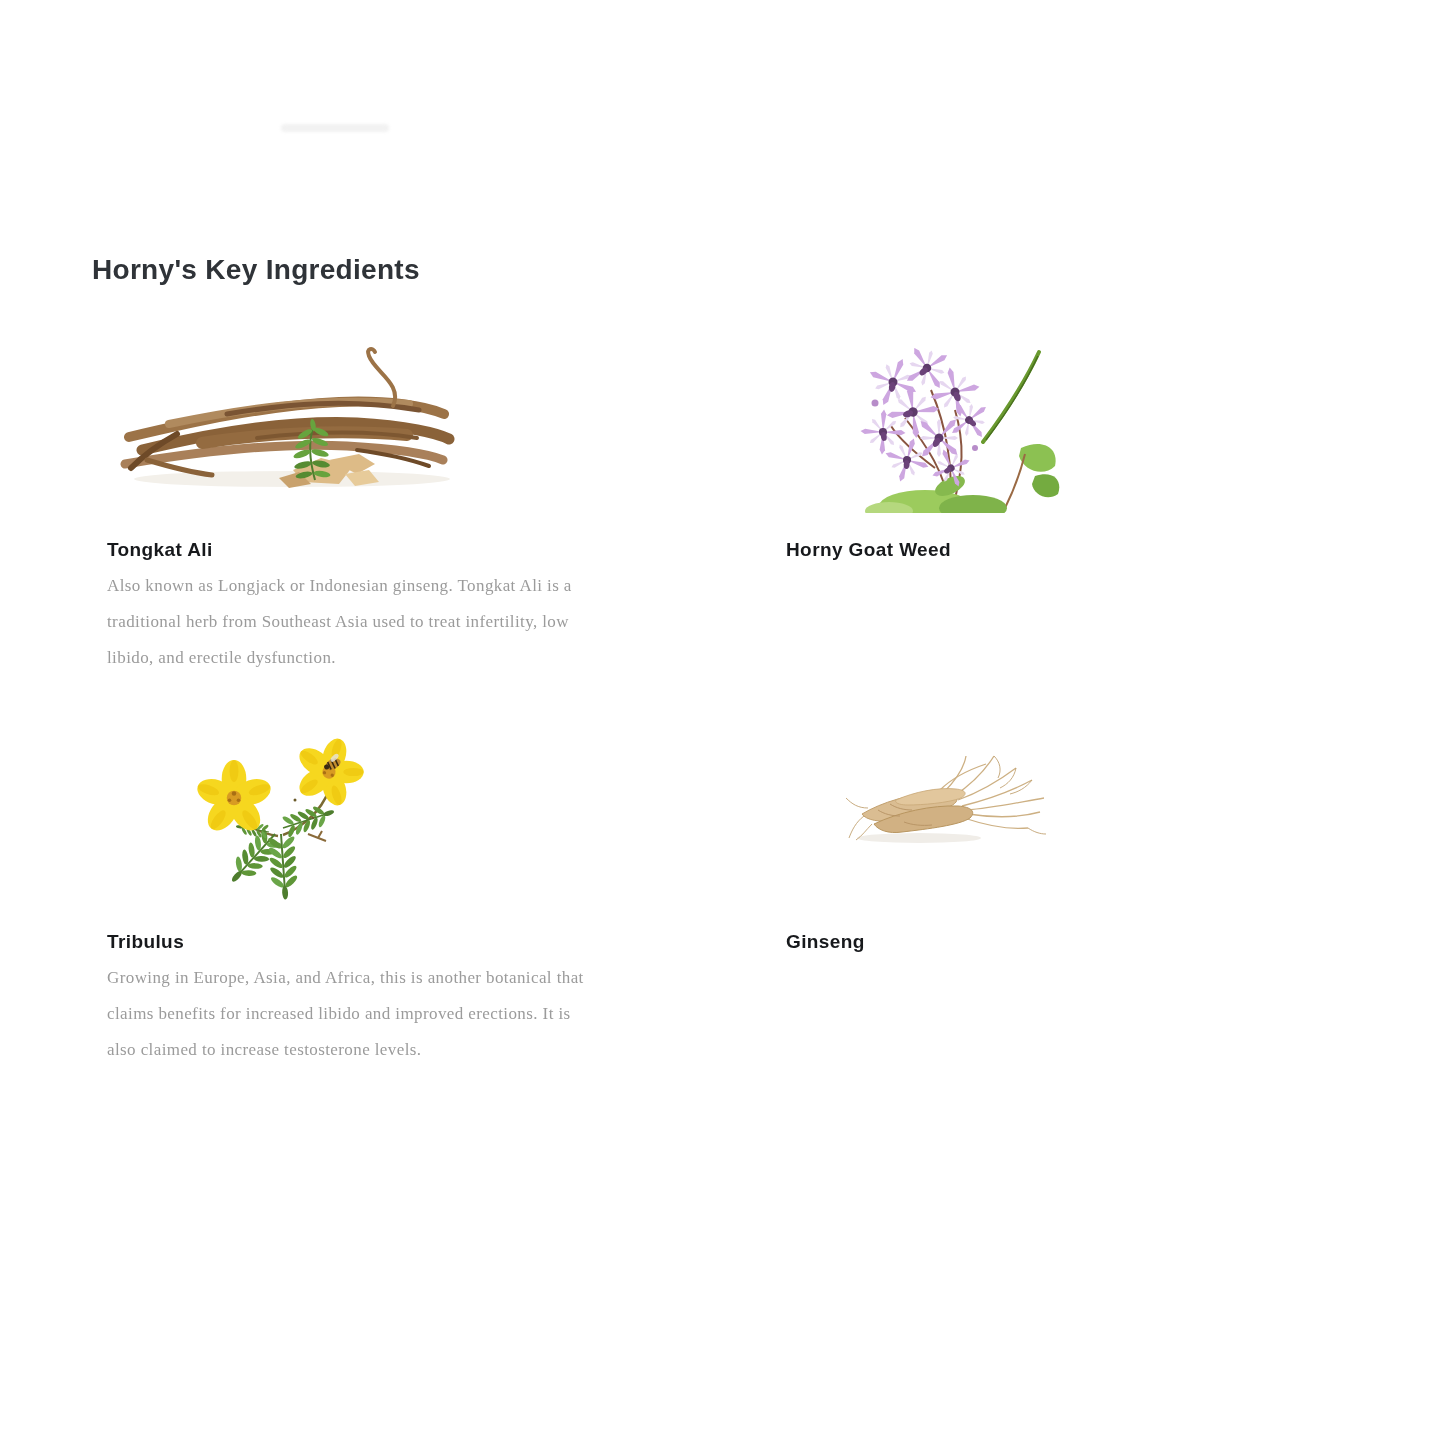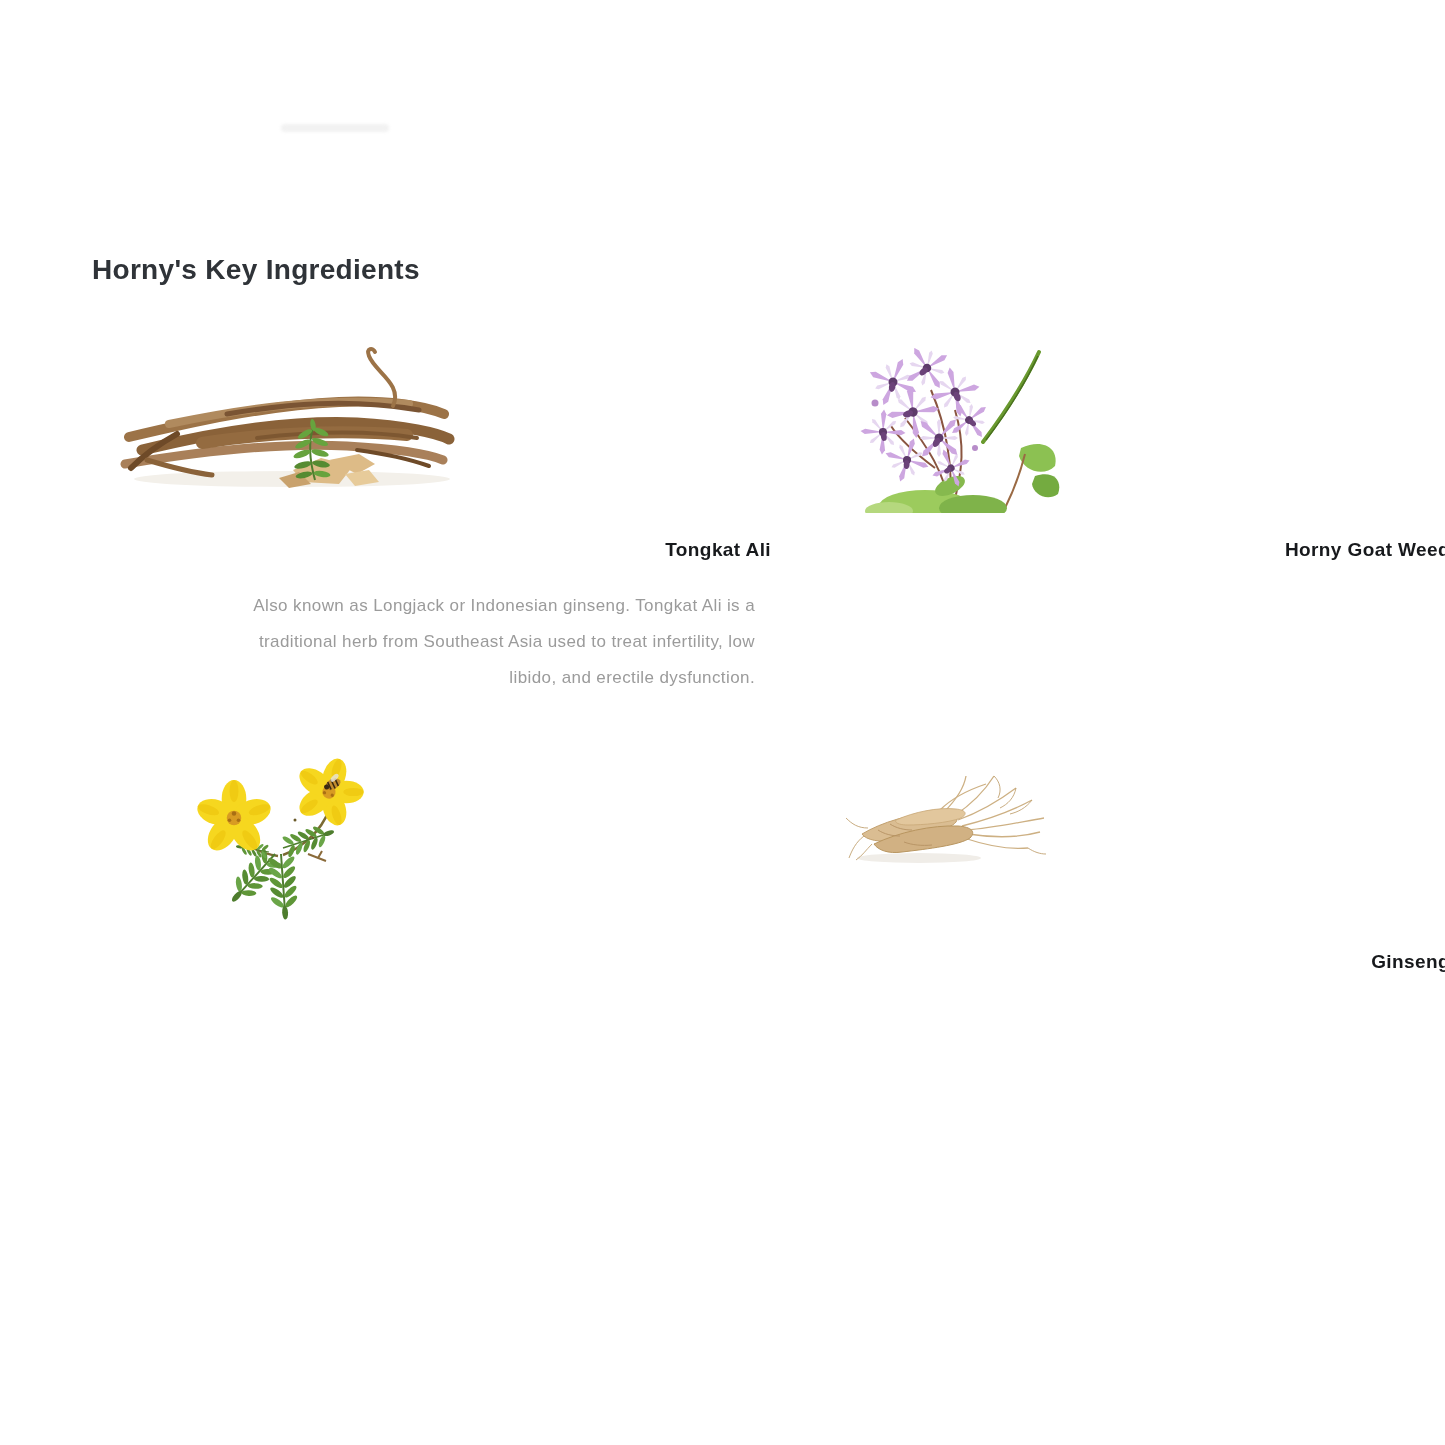--- a/index.html
+++ b/index.html
@@ -20,35 +20,35 @@
   .heading {
     font-size: 28px; line-height: 36px; font-weight: 600;
     letter-spacing: 0.3px; color: #2f3338; margin: 0;
   }
   .grid {
     display: grid;
     grid-template-columns: 679px 679px;
     row-gap: 56px;
     margin-top: 52px;
   }
-  .card { padding-left: 15px; box-sizing: border-box; text-align: right; }
+  .card { padding-left: 15px; box-sizing: border-box; }
   .image-wrap { position: relative; height: 196px; }
   .img { position: absolute; }
   .img-tongkat  { left: 0;    top: 2px;  width: 352px; height: 150px; }
   .img-hgw      { left: 69px; top: 8px;  width: 205px; height: 165px; }
   .img-tribulus { left: 76px; top: 2px;  width: 205px; height: 170px; }
   .img-ginseng  { left: 58px; top: 20px; width: 205px; height: 95px; }
   .card-title {
     font-size: 19px; line-height: 28px; font-weight: 700;
     color: #17191c; letter-spacing: 0.4px; margin: 0;
   }
   .card-desc {
     font-size: 17px; line-height: 36px; color: #9b9b9b;
-    letter-spacing: 0.4px; margin: 24px 0 0;
-    max-width: 648px; white-space: pre-line;
+    letter-spacing: 0.4px; margin: 4px 0 0;
+    max-width: 648px; white-space: pre-line; font-family: Liberation Serif, serif;
   }
 </style>
 </head>
 <body>
 
 <div class="faint-artifact"></div>
 
 <div class="section">
   <h2 class="heading">Horny's Key Ingredients</h2>
 
@@ -204,20 +204,24 @@
             <ellipse rx="8" ry="5" fill="#c28c2e"></ellipse>
             <path d="M-4 -4 L -4 4 M0 -5 L 0 5 M4 -4 L 4 4" stroke="#3a2a12" stroke-width="1.6"></path>
             <circle cx="-7" cy="0" r="2.5" fill="#3a2a12"></circle>
             <ellipse cx="4" cy="-5" rx="5" ry="2.5" fill="#e8e3d2" opacity="0.85" transform="rotate(-20 4 -5)"></ellipse>
           </g>
           <path d="M125 100 l 18 7 m -8 -3 l 4 -7" stroke="#8a6a3a" stroke-width="2" fill="none"></path>
           <circle cx="112" cy="66" r="1.5" fill="#6a5a2a"></circle>
           <circle cx="130" cy="84" r="1.2" fill="#6a5a2a"></circle>
         </svg>
       </div>
+      <h3 class="card-title">Tribulus</h3>
+      <p class="card-desc">Growing in Europe, Asia, and Africa, this is another botanical that
+claims benefits for increased libido and improved erections. It is
+also claimed to increase testosterone levels.</p>
     </div>
 
     <div class="card">
       <div class="image-wrap">
         <svg class="img img-ginseng" viewBox="0 0 205 95">
           <ellipse cx="75" cy="86" rx="62" ry="5" fill="#f0ede8"></ellipse>
           <g stroke="#cdb083" stroke-width="1.3" fill="none">
             <path d="M110 44 C 128 32, 140 20, 150 4"></path>
             <path d="M114 48 C 136 40, 156 28, 172 16"></path>
             <path d="M118 54 C 142 48, 166 40, 188 28"></path>

